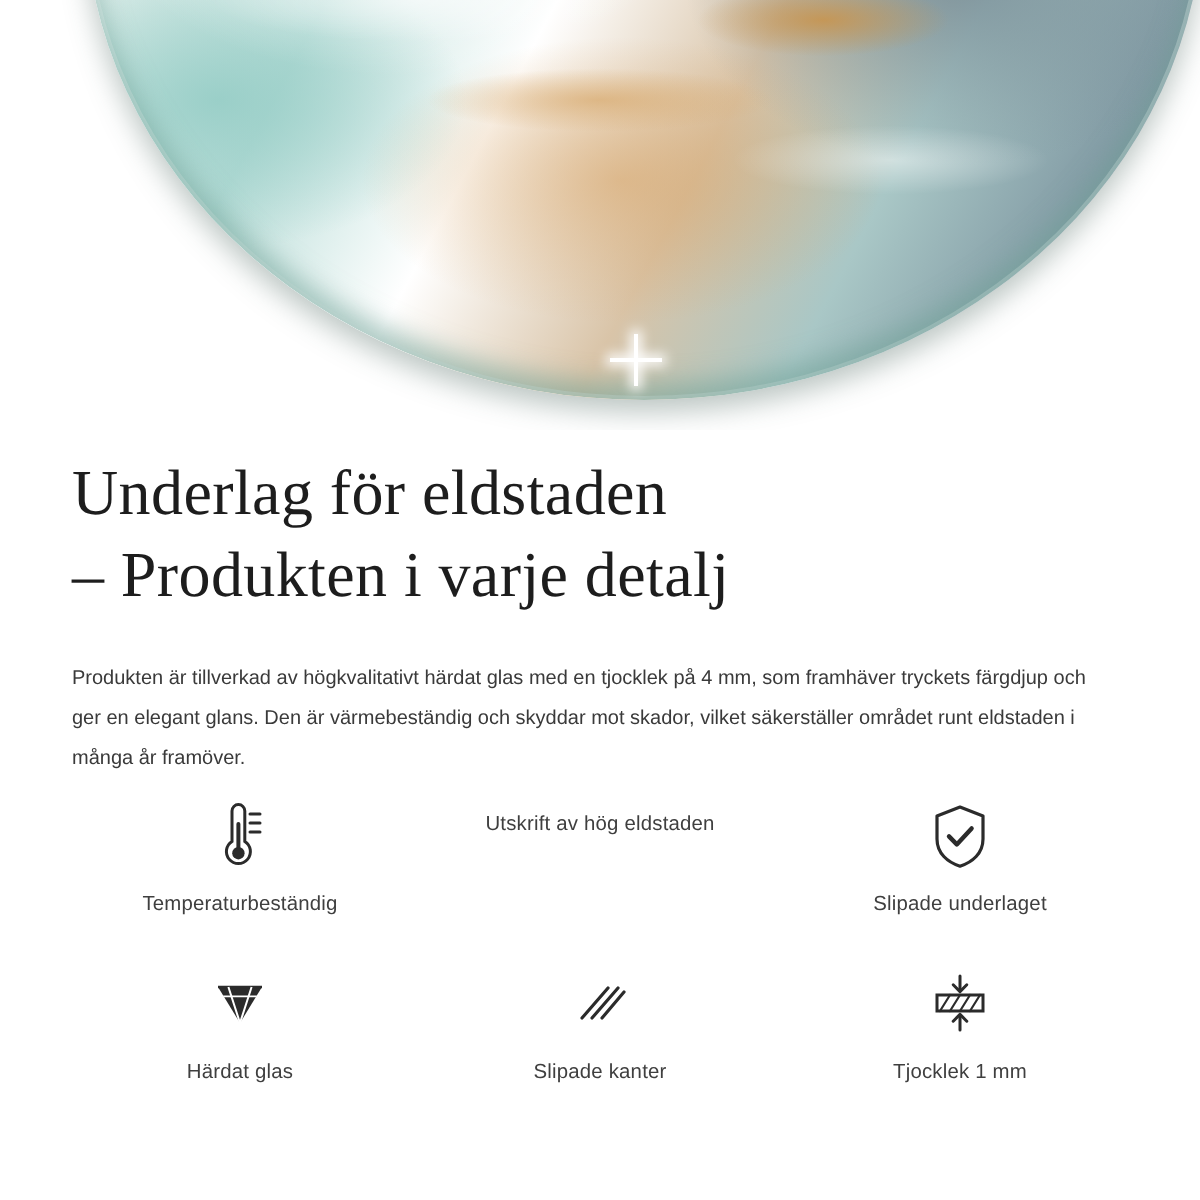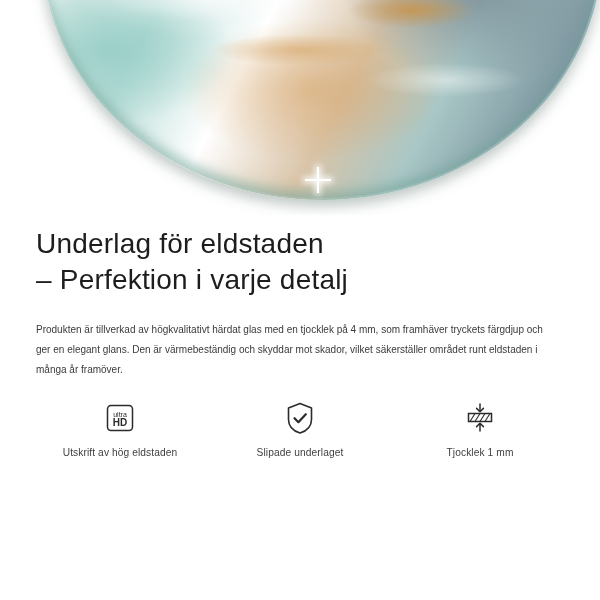--- a/index.html
+++ b/index.html
@@ -84,22 +84,22 @@
   }
 
   
   .content {
     position: absolute;
     top: 226px;
     left: 36px;
     width: 528px;
   }
   h1.headline {
-    font-family: Liberation Sans, sans-serif;
-    font-size: 28px;
+    font-family: Liberation Serif, serif;
+    font-size: 32px;
     font-weight: 400;
     color: #1d1d1d;
     line-height: 1.28;
     margin: 0;
     letter-spacing: 0.2px;
   }
   h1.headline .line2 { display: block; }
 
   p.body-copy {
     margin: 22px 0 0 0;
@@ -148,50 +148,79 @@
   <div class="hero-disc">
     <div class="hero-swirl"></div>
     <div class="hero-edge"></div>
   </div>
   <div class="hero-sparkle"></div>
 </div>
 
 <div class="content">
   <h1 class="headline">
     <span>Underlag för eldstaden</span>
-    <span class="line2">– Perfektion i varje detalj</span>
+    <span class="line2">– Produkten i varje detalj</span>
   </h1>
   <p class="body-copy">Produkten är tillverkad av högkvalitativt härdat glas med en tjocklek på 4 mm, som framhäver tryckets färgdjup och ger en elegant glans. Den är värmebeständig och skyddar mot skador, vilket säkerställer området runt eldstaden i många år framöver.</p>
 </div>
 
 <div class="features">
 
-
-  <div class="feature">
-    <div class="feature-icon">
-      <svg width="36" height="34" viewBox="0 0 36 34">
-        <rect x="5.5" y="4.5" width="25" height="25" rx="3.5" fill="none" stroke="#2b2b2b" stroke-width="1.5"></rect>
-        <text x="18" y="15.5" text-anchor="middle" font-family="Liberation Sans, sans-serif" font-size="7" fill="#2b2b2b">ultra</text>
-        <text x="18" y="25" text-anchor="middle" font-family="Liberation Sans, sans-serif" font-size="10" font-weight="bold" fill="#2b2b2b">HD</text>
-      </svg>
-    </div>
+  <div class="feature">
+    <div class="feature-icon">
+      <svg width="34" height="36" viewBox="0 0 34 36" fill="none" stroke="#2b2b2b" stroke-width="1.5" stroke-linecap="round">
+        <path d="M13 5.5a3.2 3.2 0 0 1 6.4 0v15.2a6 6 0 1 1-6.4 0z"></path>
+        <circle cx="16.2" cy="26.6" r="3.1" fill="#2b2b2b" stroke="none"></circle>
+        <line x1="16.2" y1="12" x2="16.2" y2="24.4" stroke-width="2"></line>
+        <line x1="22" y1="7" x2="27" y2="7"></line>
+        <line x1="22" y1="11.5" x2="27" y2="11.5"></line>
+        <line x1="22" y1="16" x2="27" y2="16"></line>
+      </svg>
+    </div>
+    <div class="feature-label">Temperaturbeständig</div>
+  </div>
+
+  <div class="feature">
     <div class="feature-label">Utskrift av hög eldstaden</div>
   </div>
 
   <div class="feature">
     <div class="feature-icon">
       <svg width="34" height="36" viewBox="0 0 34 36">
         <path d="M17 3.5 5.5 8v11.5c0 7.2 5.3 11.6 11.5 13.6 6.2-2 11.5-6.4 11.5-13.6V8z" fill="none" stroke="#2b2b2b" stroke-width="1.6" stroke-linejoin="round"></path>
         <path d="M11.5 18.2 15.4 22.2 22.8 14.2" fill="none" stroke="#2b2b2b" stroke-width="2.2" stroke-linecap="round" stroke-linejoin="round"></path>
       </svg>
     </div>
     <div class="feature-label">Slipade underlaget</div>
   </div>
 
-
+  <div class="feature">
+    <div class="feature-icon">
+      <svg width="36" height="34" viewBox="0 0 36 34">
+        <path d="M7 8.5h22l-11 18z" fill="#2b2b2b"></path>
+        <path d="M7 8.5h22" stroke="#2b2b2b" stroke-width="1.2"></path>
+        <path d="M12.2 8.5 18 26.5 23.8 8.5" fill="none" stroke="#ffffff" stroke-width="1"></path>
+        <path d="M7 8.5h22" stroke="#ffffff" stroke-width="0.8" opacity="0"></path>
+        <path d="M9.6 13.2h16.8" stroke="#ffffff" stroke-width="0.9"></path>
+      </svg>
+    </div>
+    <div class="feature-label">Härdat glas</div>
+  </div>
+
+  <div class="feature">
+    <div class="feature-icon">
+      <svg width="36" height="34" viewBox="0 0 36 34" stroke="#2b2b2b" stroke-width="1.6" stroke-linecap="round">
+        <line x1="9" y1="24" x2="22" y2="9"></line>
+        <line x1="14" y1="24" x2="27" y2="9"></line>
+        <line x1="19" y1="24" x2="32" y2="9" opacity="0"></line>
+        <line x1="19" y1="24" x2="30" y2="11"></line>
+      </svg>
+    </div>
+    <div class="feature-label">Slipade kanter</div>
+  </div>
 
   <div class="feature">
     <div class="feature-icon">
       <svg width="36" height="36" viewBox="0 0 36 36" stroke="#2b2b2b" stroke-width="1.5" stroke-linecap="round">
         <line x1="18" y1="4" x2="18" y2="11"></line>
         <path d="M14.6 8.4 18 11.8 21.4 8.4" fill="none" stroke-linejoin="round"></path>
         <rect x="6.5" y="13.5" width="23" height="8" fill="none"></rect>
         <line x1="8" y1="21.5" x2="13" y2="13.5" stroke-width="1.1"></line>
         <line x1="13" y1="21.5" x2="18" y2="13.5" stroke-width="1.1"></line>
         <line x1="18" y1="21.5" x2="23" y2="13.5" stroke-width="1.1"></line>

